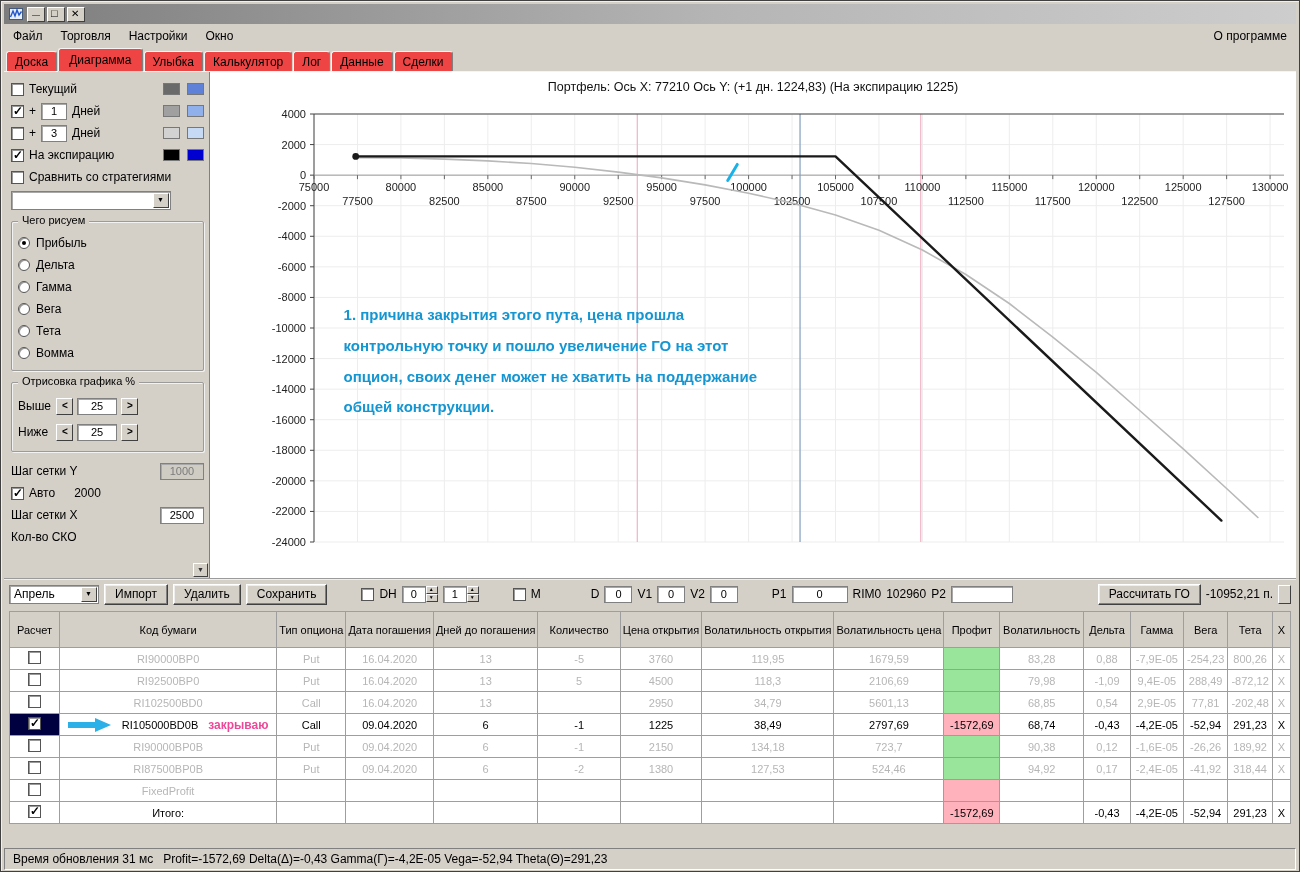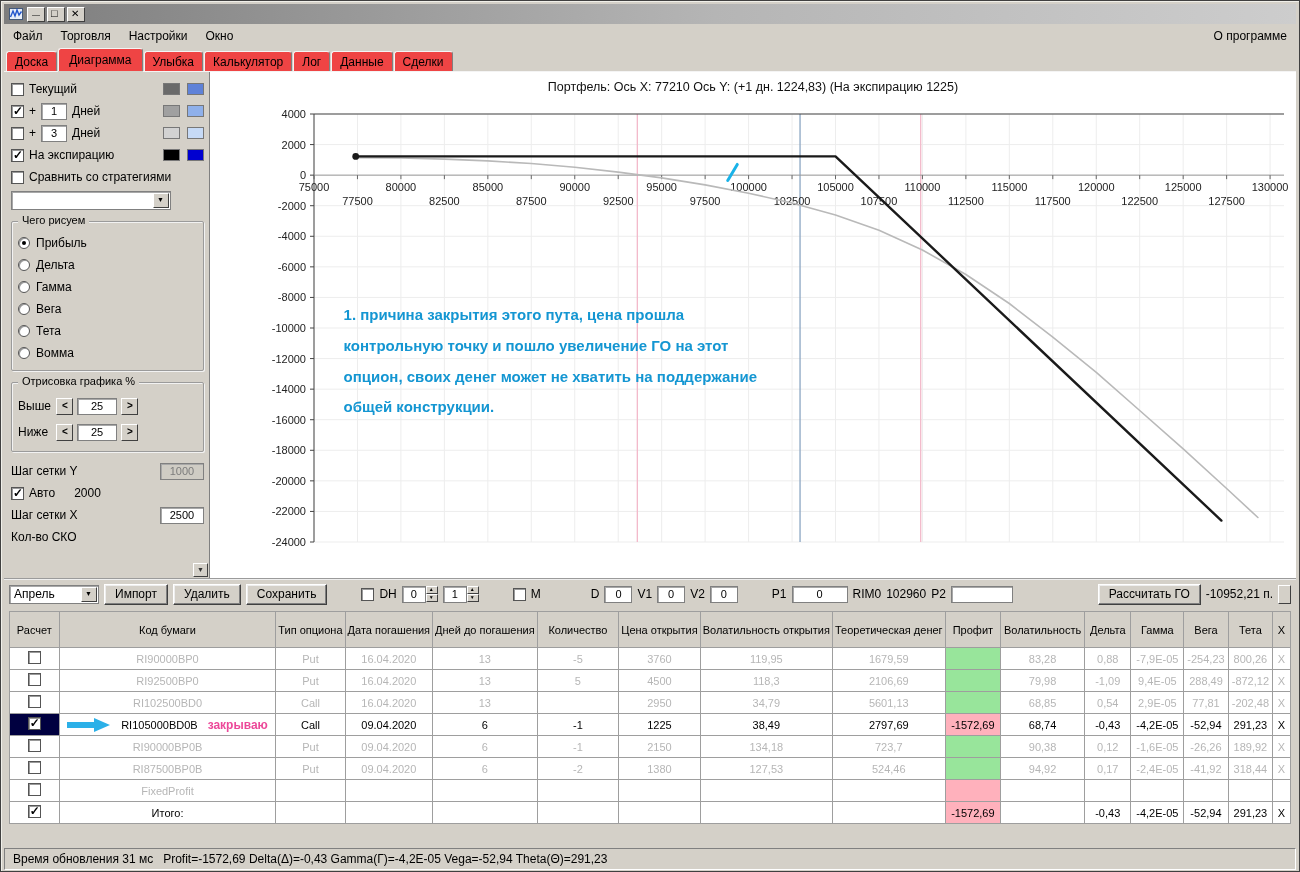--- a/index.html
+++ b/index.html
@@ -440,21 +440,21 @@
         <thead>
           <tr>
             <th>Расчет</th>
             <th>Код бумаги</th>
             <th>Тип опциона</th>
             <th>Дата погашения</th>
             <th>Дней до погашения</th>
             <th>Количество</th>
             <th>Цена открытия</th>
             <th>Волатильность открытия</th>
-            <th>Теоретическая денег</th>
+            <th>Волатильность цена</th>
             <th>Профит</th>
             <th>Волатильность</th>
             <th>Дельта</th>
             <th>Гамма</th>
             <th>Вега</th>
             <th>Тета</th>
             <th>X</th>
           </tr>
         </thead>
         <tbody>

